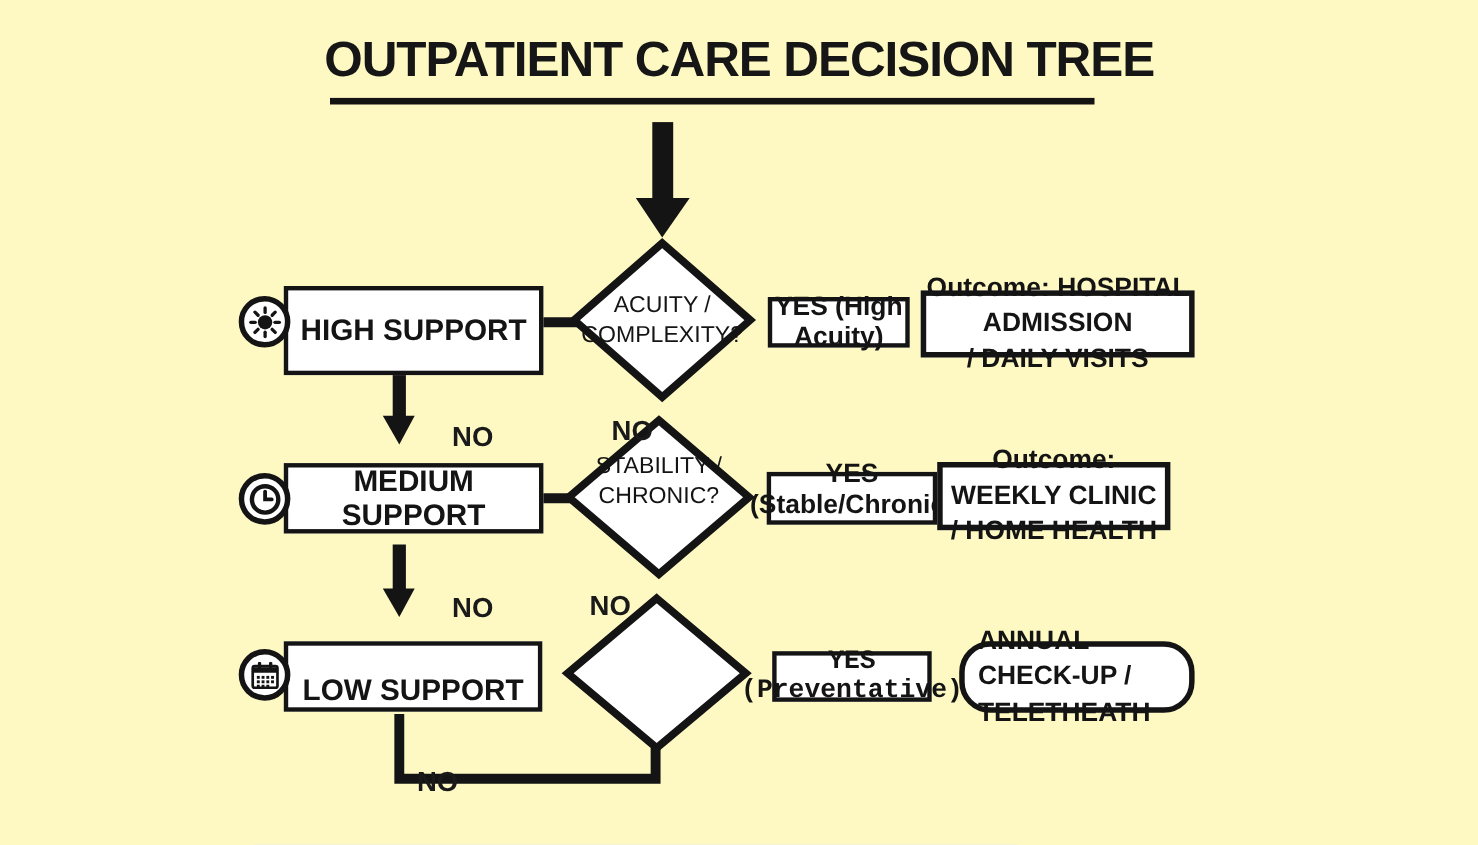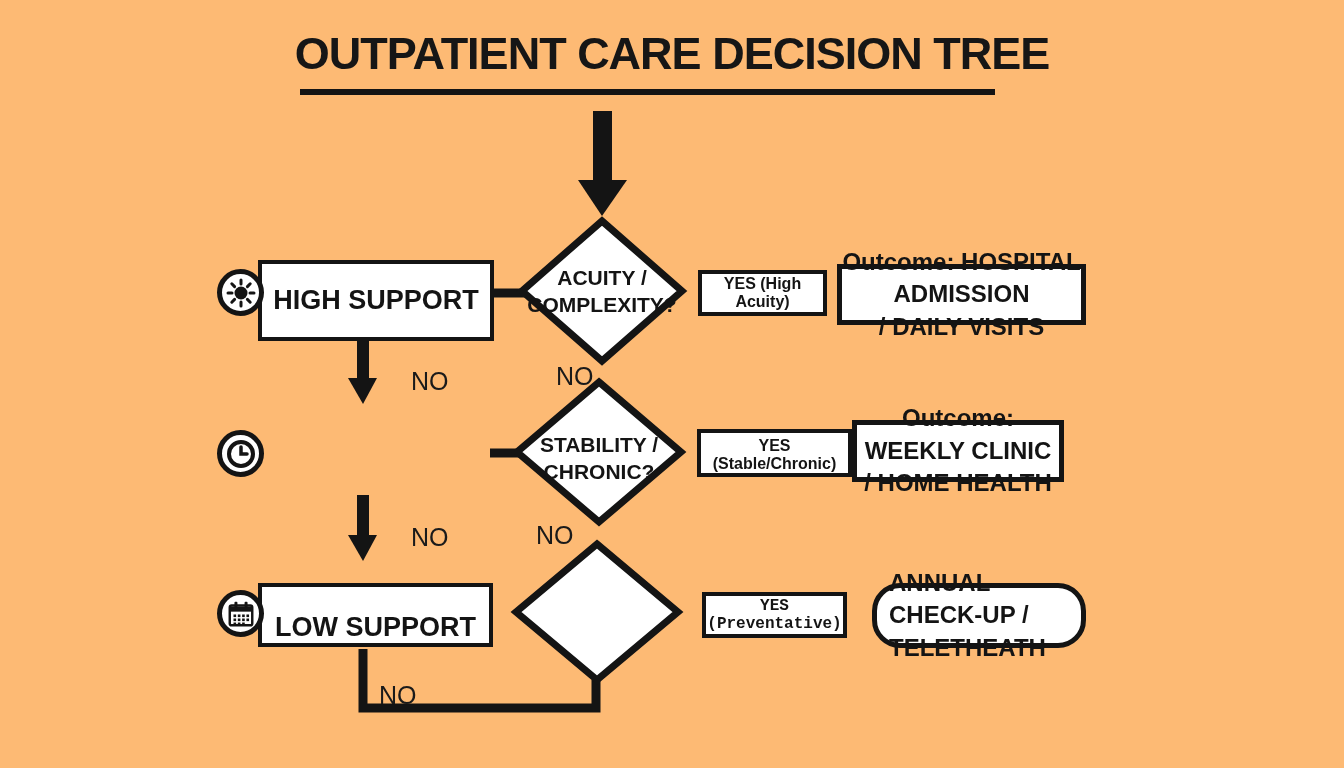--- a/index.html
+++ b/index.html
@@ -1,20 +1,20 @@
 <!DOCTYPE html>
 <html><head>
 <meta charset="utf-8">
 <style>
   * { box-sizing: border-box; margin: 0; padding: 0; }
   html,body { background:#e9e9e9; }
   .canvas {
     position: relative;
     width: 1344px; height: 768px;
-    background: #fdba74;
+    background: #fef9c3;
     font-family: "Liberation Sans", sans-serif;
     color: #141414;
     overflow: hidden;
   }
   .title {
     position: absolute; left: 0; top: 28px; width: 100%;
     text-align: center;
     font-size: 45px; font-weight: 800; letter-spacing: -1px;
     color: #161616;
   }
@@ -28,44 +28,44 @@
     position: absolute; background: #ffffff;
     border: 4px solid #141414;
     display: flex; align-items: center; justify-content: center;
     text-align: center;
   }
   .support { font-size: 27px; font-weight: 700; }
   #box-high   { left: 258px; top: 260px; width: 236px; height: 81px; }
   #box-medium { left: 258px; top: 421px; width: 236px; height: 64px; }
   #box-low    { left: 258px; top: 583px; width: 235px; height: 64px; align-items: flex-end; }
 
-  .yes { font-size: 16px; font-weight: 600; }
+  .yes { font-size: 24px; font-weight: 600; }
   #yes-1 { left: 698px; top: 270px; width: 129px; height: 46px; }
   #yes-2 { left: 697px; top: 429px; width: 155px; height: 48px; align-items: flex-end; }
   #yes-3 { left: 702px; top: 592px; width: 145px; height: 46px; font-family: Liberation Mono, monospace; }
 
   .outcome {
     font-size: 24px; font-weight: 700;
     white-space: pre-line; line-height: 1.35; border-width: 5px;
   }
   #out-1 { left: 837px; top: 264px; width: 249px; height: 61px; }
   #out-2 { left: 852px; top: 420px; width: 212px; height: 62px; }
   #out-3 { left: 872px; top: 583px; width: 214px; height: 65px;
            justify-content: flex-start; text-align: left; padding-left: 12px; border-radius: 28px; }
 
   .dlabel {
     position: absolute; text-align: center;
-    font-size: 21px; font-weight: 700; line-height: 1.3;
+    font-size: 21px; font-weight: 400; line-height: 1.3;
     white-space: pre-line;
   }
   #dlabel-1 { left: 512px; top: 264px; width: 180px; }
-  #dlabel-2 { left: 509px; top: 431px; width: 180px; }
+  #dlabel-2 { left: 509px; top: 410px; width: 180px; }
   #dlabel-3 { left: 507px; top: 585px; width: 180px; }
 
-  .no { position: absolute; font-size: 25px; font-weight: 400; color: #1a1a1a; }
+  .no { position: absolute; font-size: 25px; font-weight: 700; color: #1a1a1a; margin-top: 16px; }
   #no-1a { left: 411px; top: 367px; }
   #no-1b { left: 556px; top: 362px; }
   #no-2a { left: 411px; top: 523px; }
   #no-2b { left: 536px; top: 521px; }
   #no-3  { left: 379px; top: 681px; }
 
   .icon-circle {
     position: absolute; width: 47px; height: 47px;
     border: 5px solid #141414; border-radius: 50%;
     background: #ffffff;
@@ -115,20 +115,23 @@
     <span>HIGH SUPPORT</span>
   </div>
   <div class="dlabel" id="dlabel-1">ACUITY /
 COMPLEXITY?</div>
   <div class="box yes" id="yes-1">
     <span>YES (High Acuity)</span>
   </div>
   <div class="box outcome" id="out-1">Outcome: HOSPITAL ADMISSION
 / DAILY VISITS</div>
 
+  <div class="box support" id="box-medium">
+    <span>MEDIUM SUPPORT</span>
+  </div>
   <div class="dlabel" id="dlabel-2">STABILITY /
 CHRONIC?</div>
   <div class="box yes" id="yes-2">
     <span>YES (Stable/Chronic)</span>
   </div>
   <div class="box outcome" id="out-2">Outcome: WEEKLY CLINIC
 / HOME HEALTH</div>
 
   <div class="box support" id="box-low">
     <span>LOW SUPPORT</span>

